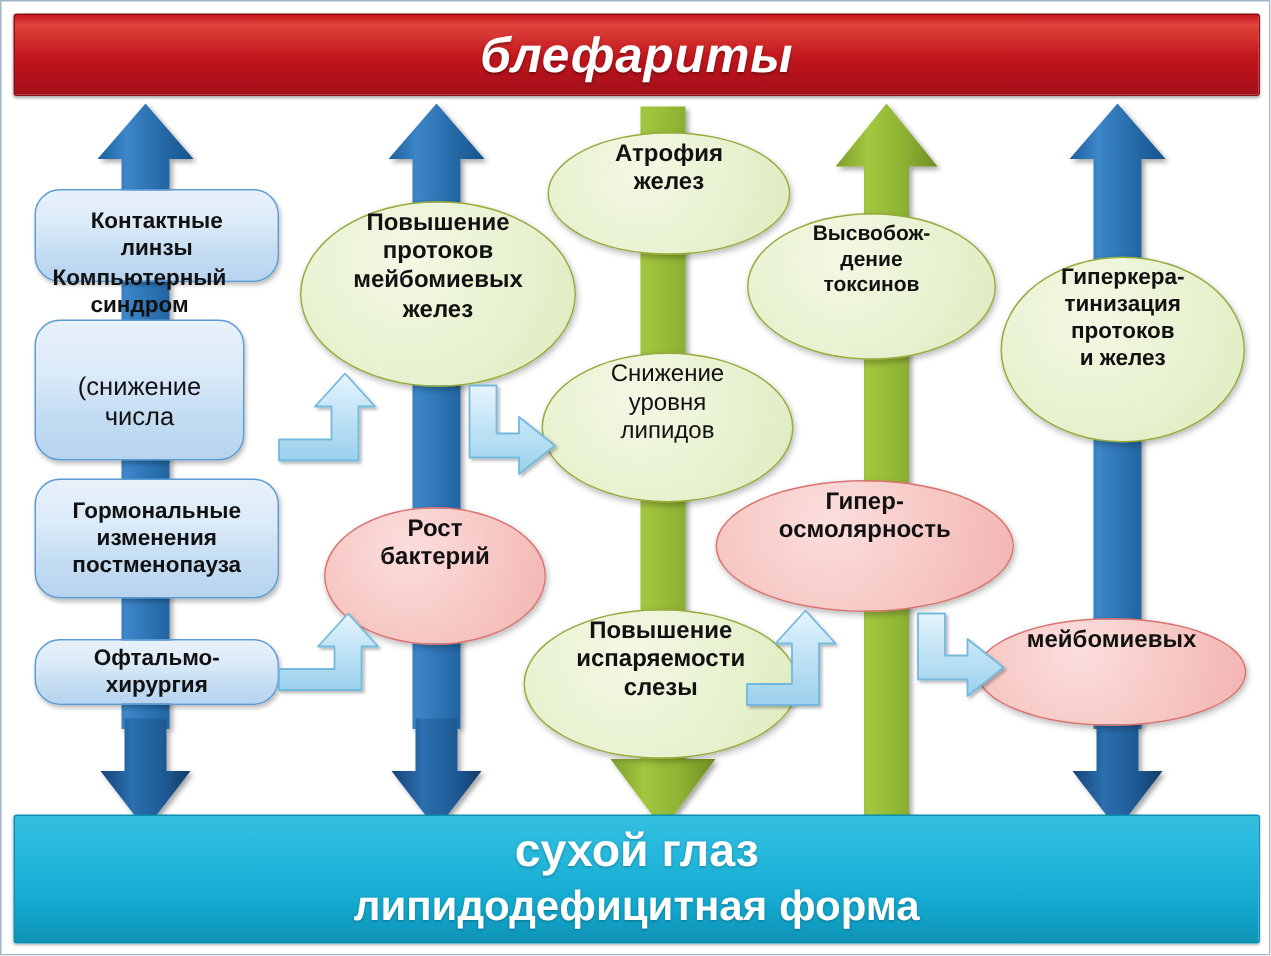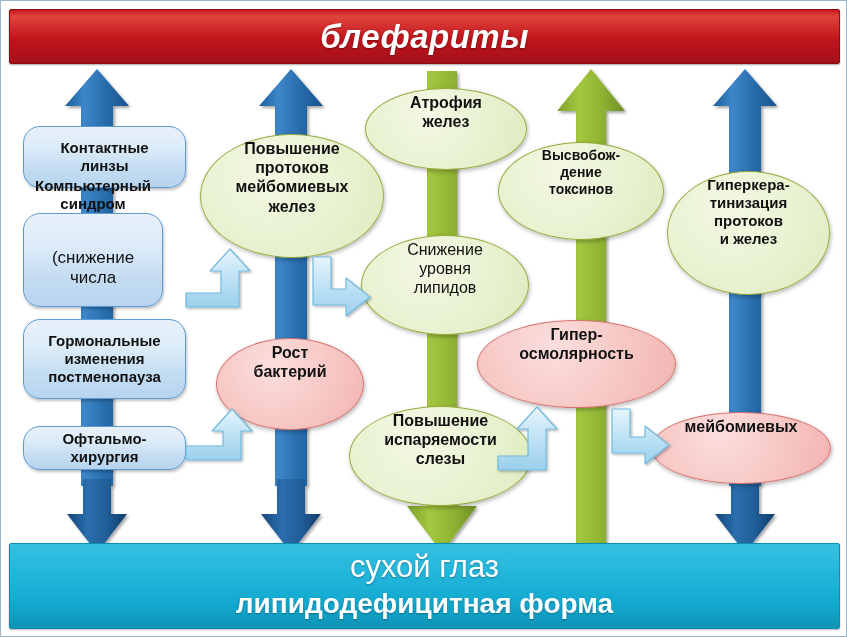--- a/index.html
+++ b/index.html
@@ -19,21 +19,21 @@
     box-shadow:0 1px 2px rgba(0,0,0,.35);
   }
   #banner-top .t1{font-size:33px;font-weight:700;letter-spacing:.5px;
     text-shadow:0 1px 2px rgba(0,0,0,.35);font-style:italic;}
   #banner-bottom{
     top:542px;height:86px;
     background:linear-gradient(to bottom,#35bfe0 0%,#25b8dd 30%,#13a9cf 70%,#0e93b6 100%);
     border:1px solid #0b8fb0;border-radius:2px;
     box-shadow:0 1px 2px rgba(0,0,0,.3);
   }
-  #banner-bottom .t1{font-size:31px;font-weight:400;line-height:1.05;
+  #banner-bottom .t1{font-size:31px;font-weight:700;line-height:1.05;
     text-shadow:0 1px 2px rgba(0,0,0,.3);}
   #banner-bottom .t2{font-size:28px;font-weight:700;line-height:1.2;margin-top:4px;
     text-shadow:0 1px 2px rgba(0,0,0,.3);}
 
   
   #arrow-layer{position:absolute;left:0;top:0;width:847px;height:637px;}
 
   
   .rbox{position:absolute;box-sizing:border-box;border:1px solid #5b9bd5;
     border-radius:17px;

